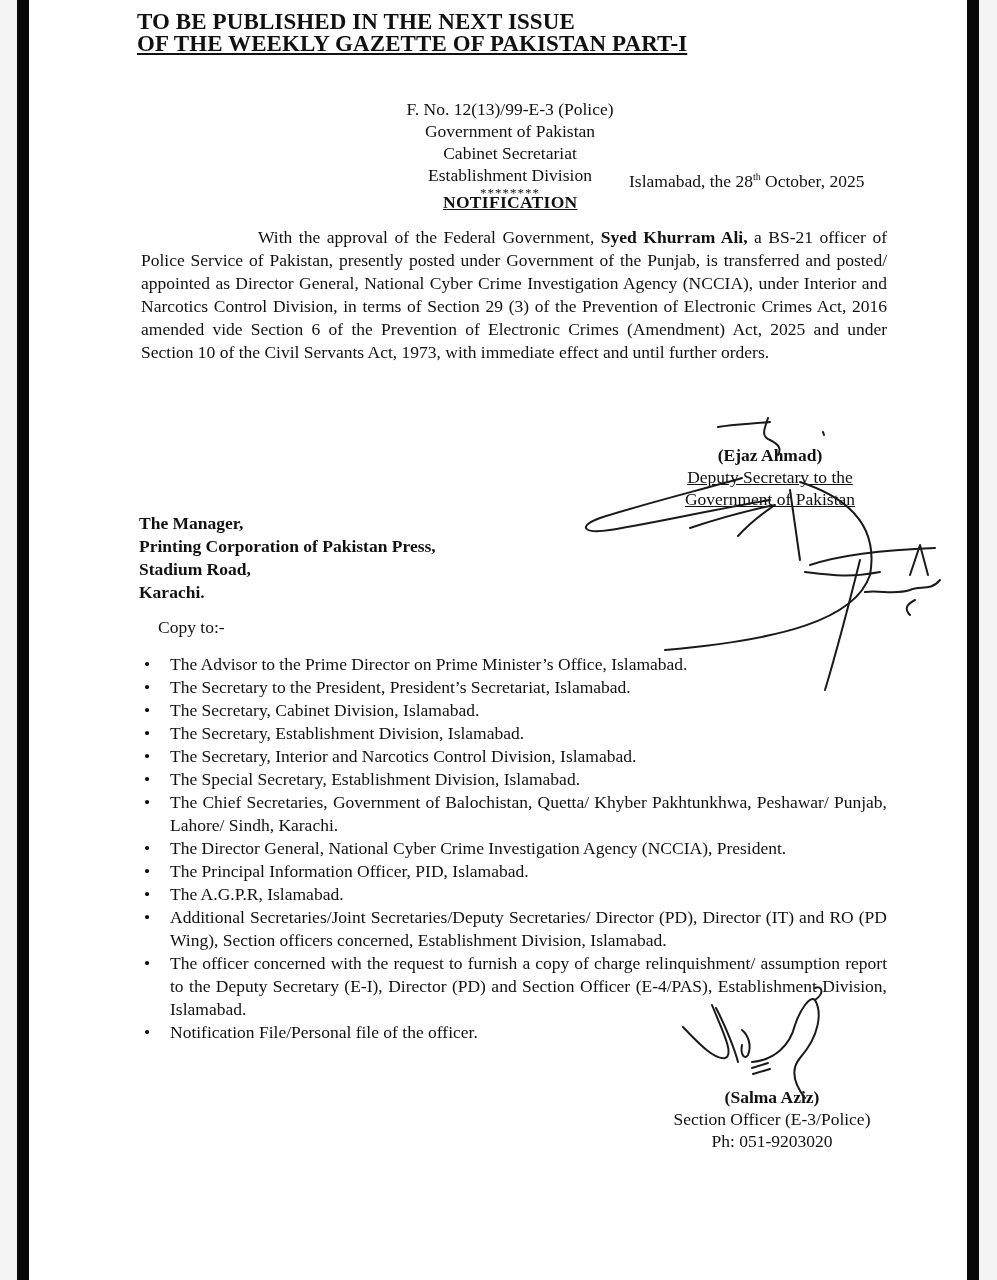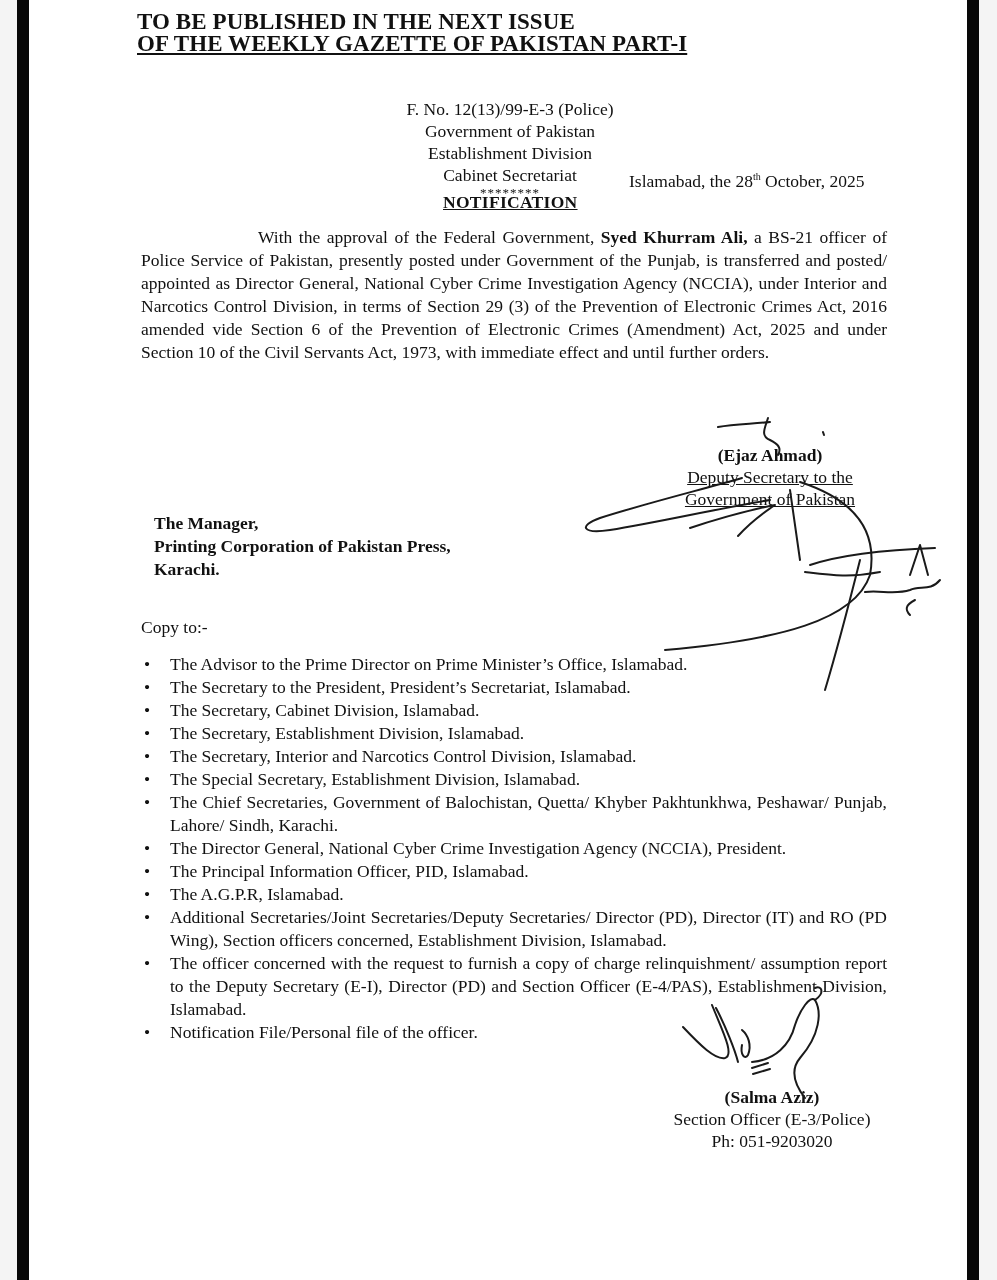--- a/index.html
+++ b/index.html
@@ -28,22 +28,22 @@
     .notif-title { left: 443px; top: 192px; font-size: 17.5px; font-weight: bold; text-decoration: underline; letter-spacing: 0.3px; text-align: center; }
     .body-para {
       position: absolute; left: 141px; top: 226px; width: 746px;
       font-size: 17.5px; line-height: 23px; text-align: justify;
       text-indent: 117px;
     }
     .body-para b { font-weight: bold; }
     .sig1 { position: absolute; left: 670px; top: 444px; width: 200px; text-align: center; font-size: 17.5px; line-height: 22px; }
     .sig1 .nm { font-weight: bold; }
     .sig1 .u { text-decoration: underline; }
-    .addr { position: absolute; left: 154px; top: 512px; font-size: 17.5px; line-height: 23px; font-weight: bold; }
-    .copyto { left: 141px; top: 617px; font-size: 17.5px; }
+    .addr { position: absolute; left: 139px; top: 512px; font-size: 17.5px; line-height: 23px; font-weight: bold; }
+    .copyto { left: 158px; top: 617px; font-size: 17.5px; }
     ul.copy-list {
       position: absolute; left: 141px; top: 653px; width: 746px; margin: 0; padding: 0;
       list-style: none; font-size: 17.5px; line-height: 23px;
     }
     ul.copy-list li { position: relative; padding-left: 29px; text-align: justify; }
     ul.copy-list li .bullet { position: absolute; left: 0; top: 0; width: 12px; text-align: center; }
     .sig2 { position: absolute; left: 652px; top: 1086px; width: 240px; text-align: center; font-size: 17.5px; line-height: 22px; }
     .sig2 .nm { font-weight: bold; }
     svg.scribble { position: absolute; left: 0; top: 0; pointer-events: none; }
   </style>
@@ -51,40 +51,41 @@
 <body>
 
 <div class="frame"></div>
 
 <div class="abs hdr hdr1">TO BE PUBLISHED IN THE NEXT ISSUE</div>
 <div class="abs hdr hdr2">OF THE WEEKLY GAZETTE OF PAKISTAN PART-I</div>
 
 <div class="center-block">
   <div>F. No. 12(13)/99-E-3 (Police)</div>
   <div>Government of Pakistan</div>
+  <div>Cabinet Secretariat</div>
   <div>Establishment Division</div>
-  <div>Cabinet Secretariat</div>
   <div class="stars">********</div>
 </div>
 
 <div class="abs date"><span>Islamabad, the 28</span><sup>th</sup><span> October, 2025</span></div>
 
 <div class="abs notif-title">NOTIFICATION</div>
 
 <div class="body-para"><span>With the approval of the Federal Government, </span><b>Syed Khurram Ali,</b><span> a BS-21 officer of Police Service of Pakistan, presently posted under Government of the Punjab, is transferred and posted/ appointed as Director General, National Cyber Crime Investigation Agency (NCCIA), under Interior and Narcotics Control Division, in terms of Section 29 (3) of the Prevention of Electronic Crimes Act, 2016 amended vide Section 6 of the Prevention of Electronic Crimes (Amendment) Act, 2025 and under Section 10 of the Civil Servants Act, 1973, with immediate effect and until further orders.</span></div>
 
 <div class="sig1">
   <div class="nm">(Ejaz Ahmad)</div>
   <div class="u">Deputy Secretary to the</div>
   <div class="u">Government of Pakistan</div>
 </div>
 
 <div class="addr">
   <div>The Manager,</div>
   <div>Printing Corporation of Pakistan Press,</div>
+  <div>Stadium Road,</div>
   <div>Karachi.</div>
 </div>
 
 <div class="abs copyto">Copy to:-</div>
 
 <ul class="copy-list">
   <li><span class="bullet">•</span><span>The Advisor to the Prime Director on Prime Minister’s Office, Islamabad.</span></li>
   <li><span class="bullet">•</span><span>The Secretary to the President, President’s Secretariat, Islamabad.</span></li>
   <li><span class="bullet">•</span><span>The Secretary, Cabinet Division, Islamabad.</span></li>
   <li><span class="bullet">•</span><span>The Secretary, Establishment Division, Islamabad.</span></li>

